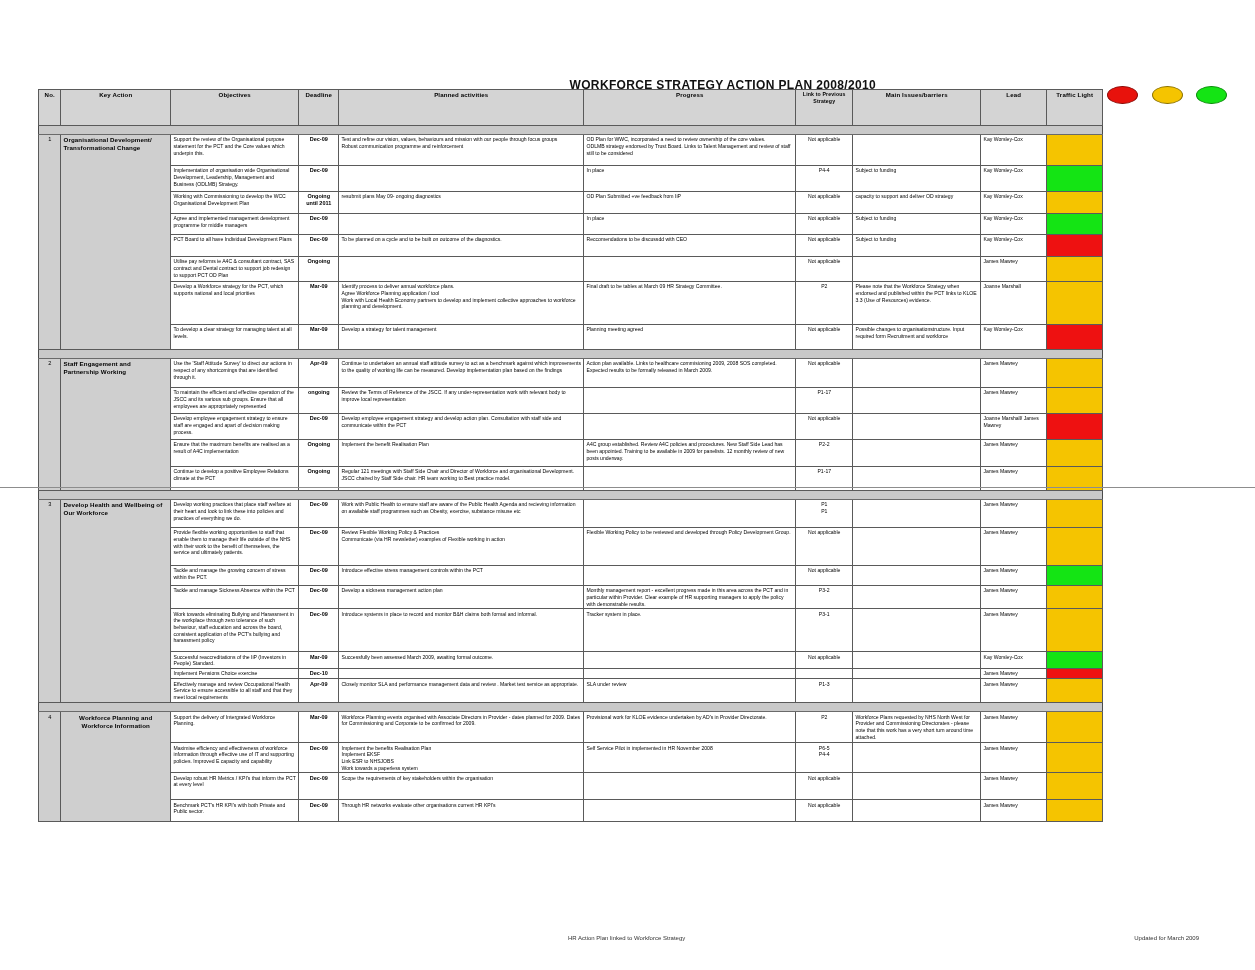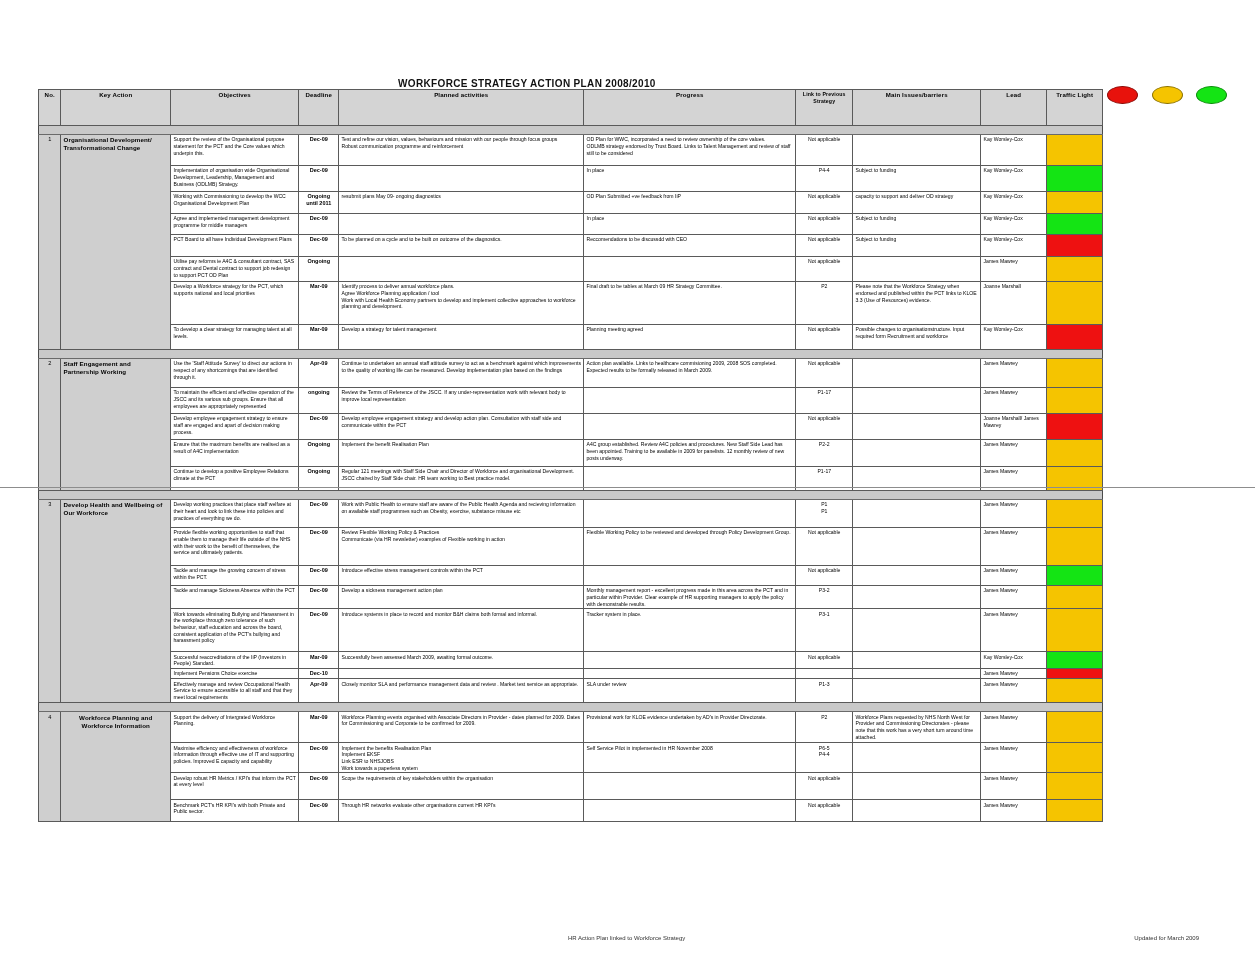--- a/index.html
+++ b/index.html
@@ -20,25 +20,25 @@
   .sheet {
     position: absolute;
     left: 0; top: 0;
     width: 1255px;
     height: 970px;
   }
 
   
   .doc-title {
     position: absolute;
-    left: 398px;
+    left: 416px;
     top: 78px;
     width: 460px;
-    text-align: left;
-    font-size: 10px;
+    text-align: right;
+    font-size: 12px;
     font-weight: bold;
     letter-spacing: 0.35px;
     color: #111;
   }
 
   
   .legend {
     position: absolute;
     left: 1104px;
     top: 86px;

